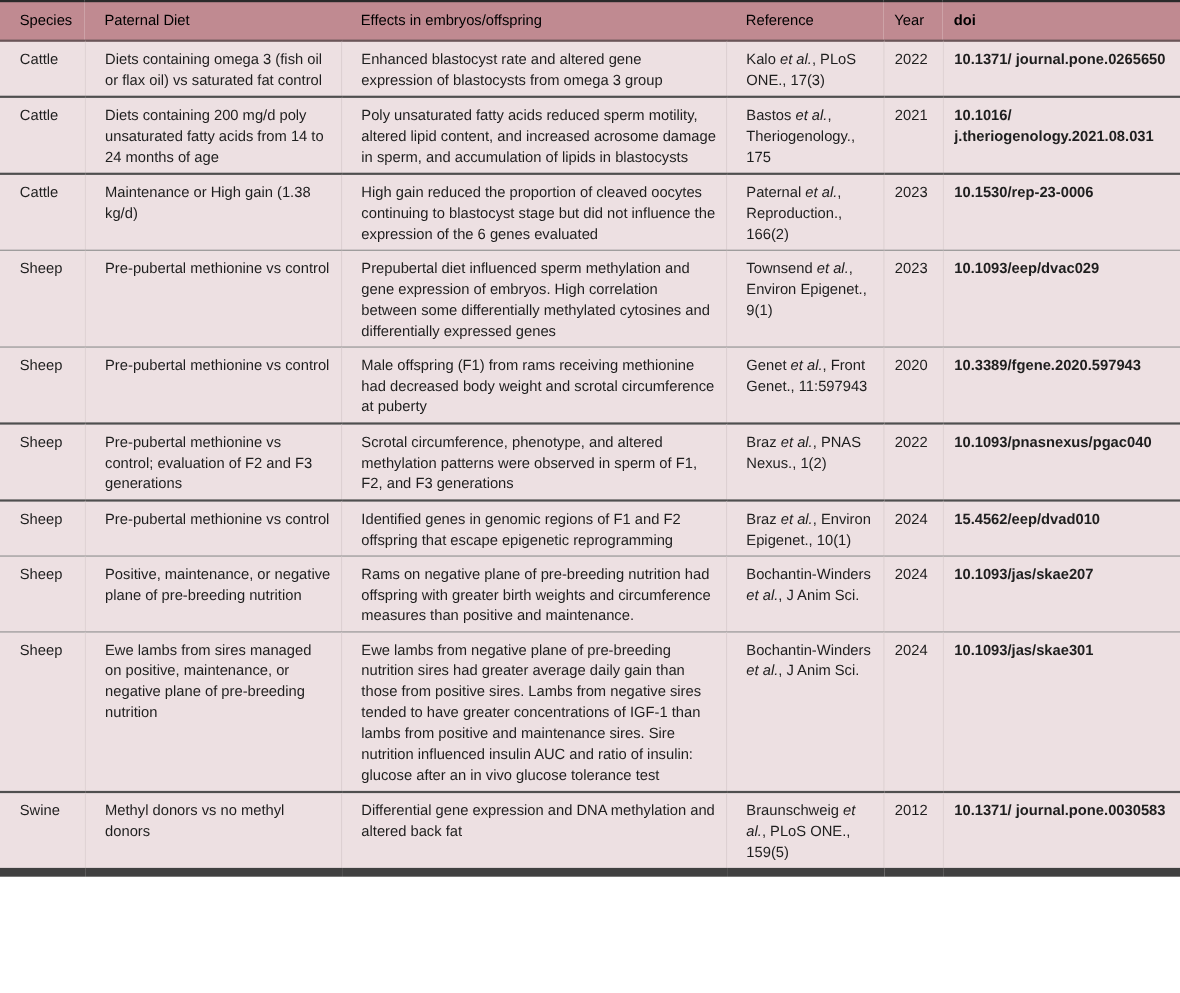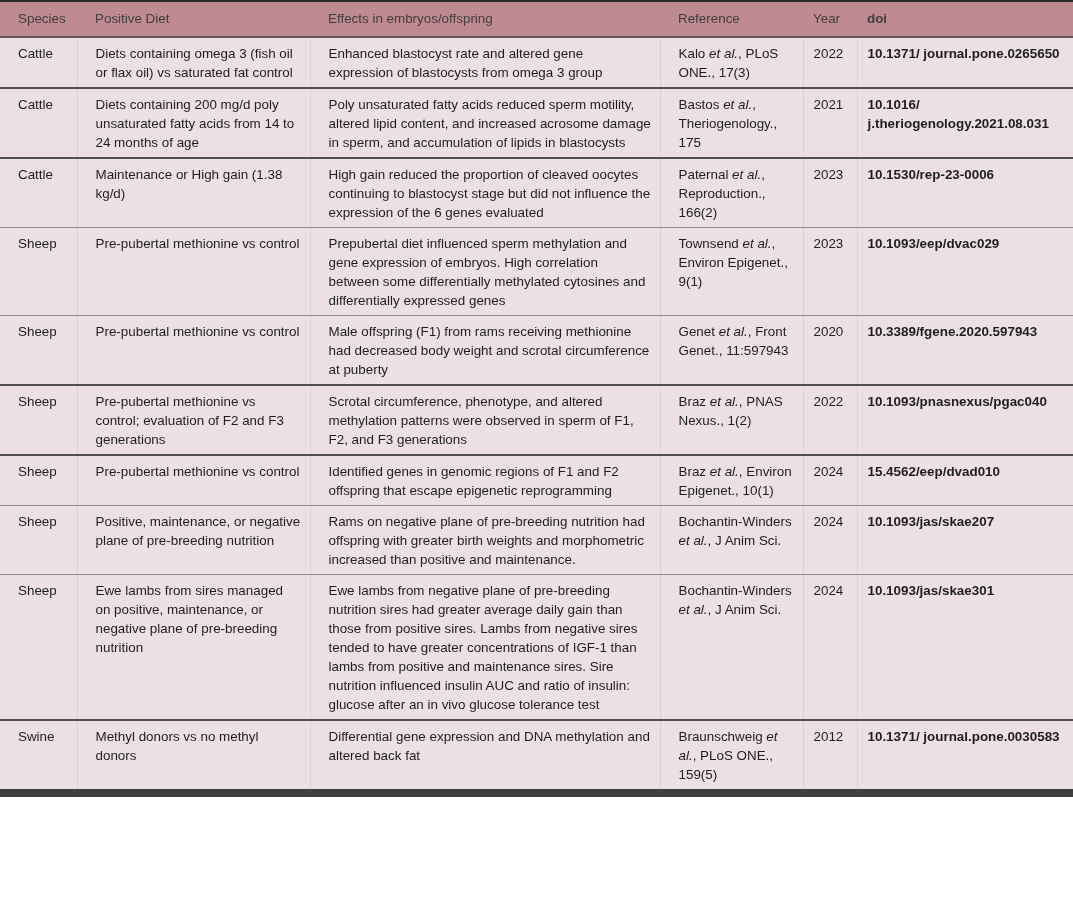--- a/index.html
+++ b/index.html
@@ -23,21 +23,21 @@
     }
     col.c-species { width: 77px; }
     col.c-diet    { width: 233px; }
     col.c-effects { width: 350px; }
     col.c-ref     { width: 143px; }
     col.c-year    { width: 54px; }
     col.c-doi     { width: 216px; }
 
     thead th {
       background: #c08a91;
-      color: #404040;
+      color: #000000;
       font-weight: normal;
       text-align: left;
       height: 34px;
       padding: 0 8px 0 18px;
       border-bottom: 2px solid #6a5558;
       vertical-align: middle;
       line-height: 18px;
     }
     thead th:first-child { padding-left: 18px; }
 
@@ -65,21 +65,21 @@
     <col class="c-species">
       <col class="c-diet">
       <col class="c-effects">
     <col class="c-ref">
       <col class="c-year">
       <col class="c-doi">
   </colgroup>
   <thead>
     <tr>
       <th>Species</th>
-      <th>Positive Diet</th>
+      <th>Paternal Diet</th>
       <th>Effects in embryos/offspring</th>
       <th>Reference</th>
       <th class="year">Year</th>
       <th class="doi">doi</th>
     </tr>
   </thead>
   <tbody>
 
     <tr>
       <td>Cattle</td>
@@ -140,21 +140,21 @@
       <td>Pre-pubertal methionine vs control</td>
       <td>Identified genes in genomic regions of F1 and F2 offspring that escape epigenetic reprogramming</td>
       <td><span>Braz</span> <span class="etal">et al.</span><span>, Environ Epigenet., 10(1)</span></td>
       <td class="year">2024</td>
       <td class="doi">15.4562/eep/dvad010</td>
     </tr>
 
     <tr class="light-sep">
       <td>Sheep</td>
       <td>Positive, maintenance, or negative plane of pre-breeding nutrition</td>
-      <td>Rams on negative plane of pre-breeding nutrition had offspring with greater birth weights and morphometric increased than positive and maintenance.</td>
+      <td>Rams on negative plane of pre-breeding nutrition had offspring with greater birth weights and circumference measures than positive and maintenance.</td>
       <td><span>Bochantin-Winders</span> <span class="etal">et al.</span><span>, J Anim Sci.</span></td>
       <td class="year">2024</td>
       <td class="doi">10.1093/jas/skae207</td>
     </tr>
 
     <tr>
       <td>Sheep</td>
       <td>Ewe lambs from sires managed on positive, maintenance, or negative plane of pre-breeding nutrition</td>
       <td>Ewe lambs from negative plane of pre-breeding nutrition sires had greater average daily gain than those from positive sires. Lambs from negative sires tended to have greater concentrations of IGF-1 than lambs from positive and maintenance sires. Sire nutrition influenced insulin AUC and ratio of insulin: glucose after an in vivo glucose tolerance test</td>
       <td><span>Bochantin-Winders</span> <span class="etal">et al.</span><span>, J Anim Sci.</span></td>

